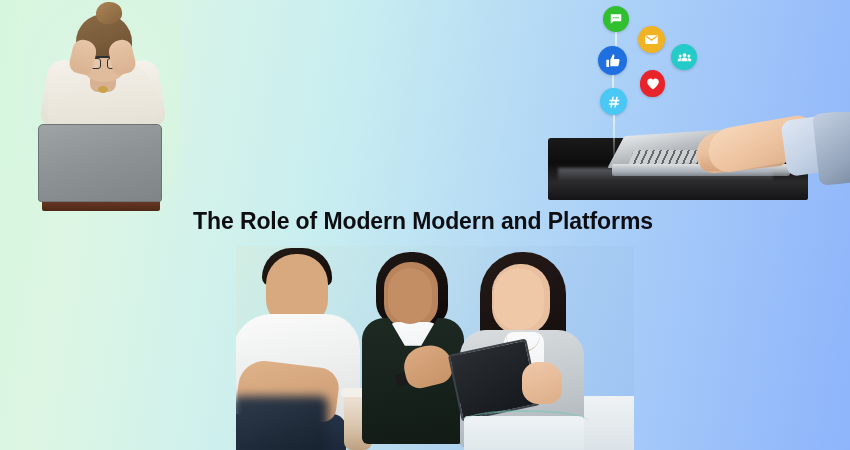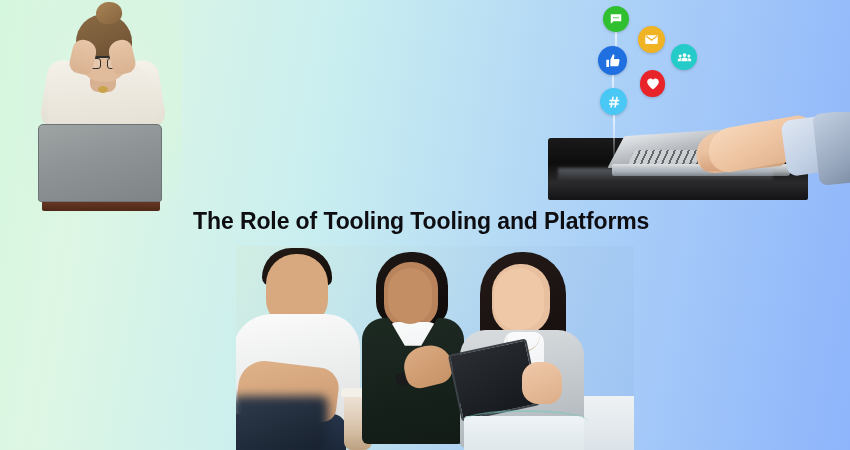--- a/index.html
+++ b/index.html
@@ -539,15 +539,15 @@
           <circle cx="5" cy="9.5" r="2.4" fill="#ffffff"></circle>
           <circle cx="19" cy="9.5" r="2.4" fill="#ffffff"></circle>
           <path fill="#ffffff" d="M12 12c-3 0-5 1.7-5 3.6V18h10v-2.4C17 13.7 15 12 12 12z"></path>
           <path fill="#ffffff" d="M5 13c-2.2 0-3.7 1.2-3.7 2.6V18H6v-2.4c0-1 .4-1.9 1.1-2.5A6 6 0 0 0 5 13z"></path>
           <path fill="#ffffff" d="M19 13c-.8 0-1.5.1-2.1.1.7.6 1.1 1.5 1.1 2.5V18h4.7v-2.4C22.7 14.2 21.2 13 19 13z"></path>
         </svg>
       </div>
     </div>
   </div>
 
-  <div class="headline">The Role of Tooling Tooling and Platforms</div>
+  <div class="headline">The Role of Modern Modern and Platforms</div>
 
 </div>
 
 </body></html>

